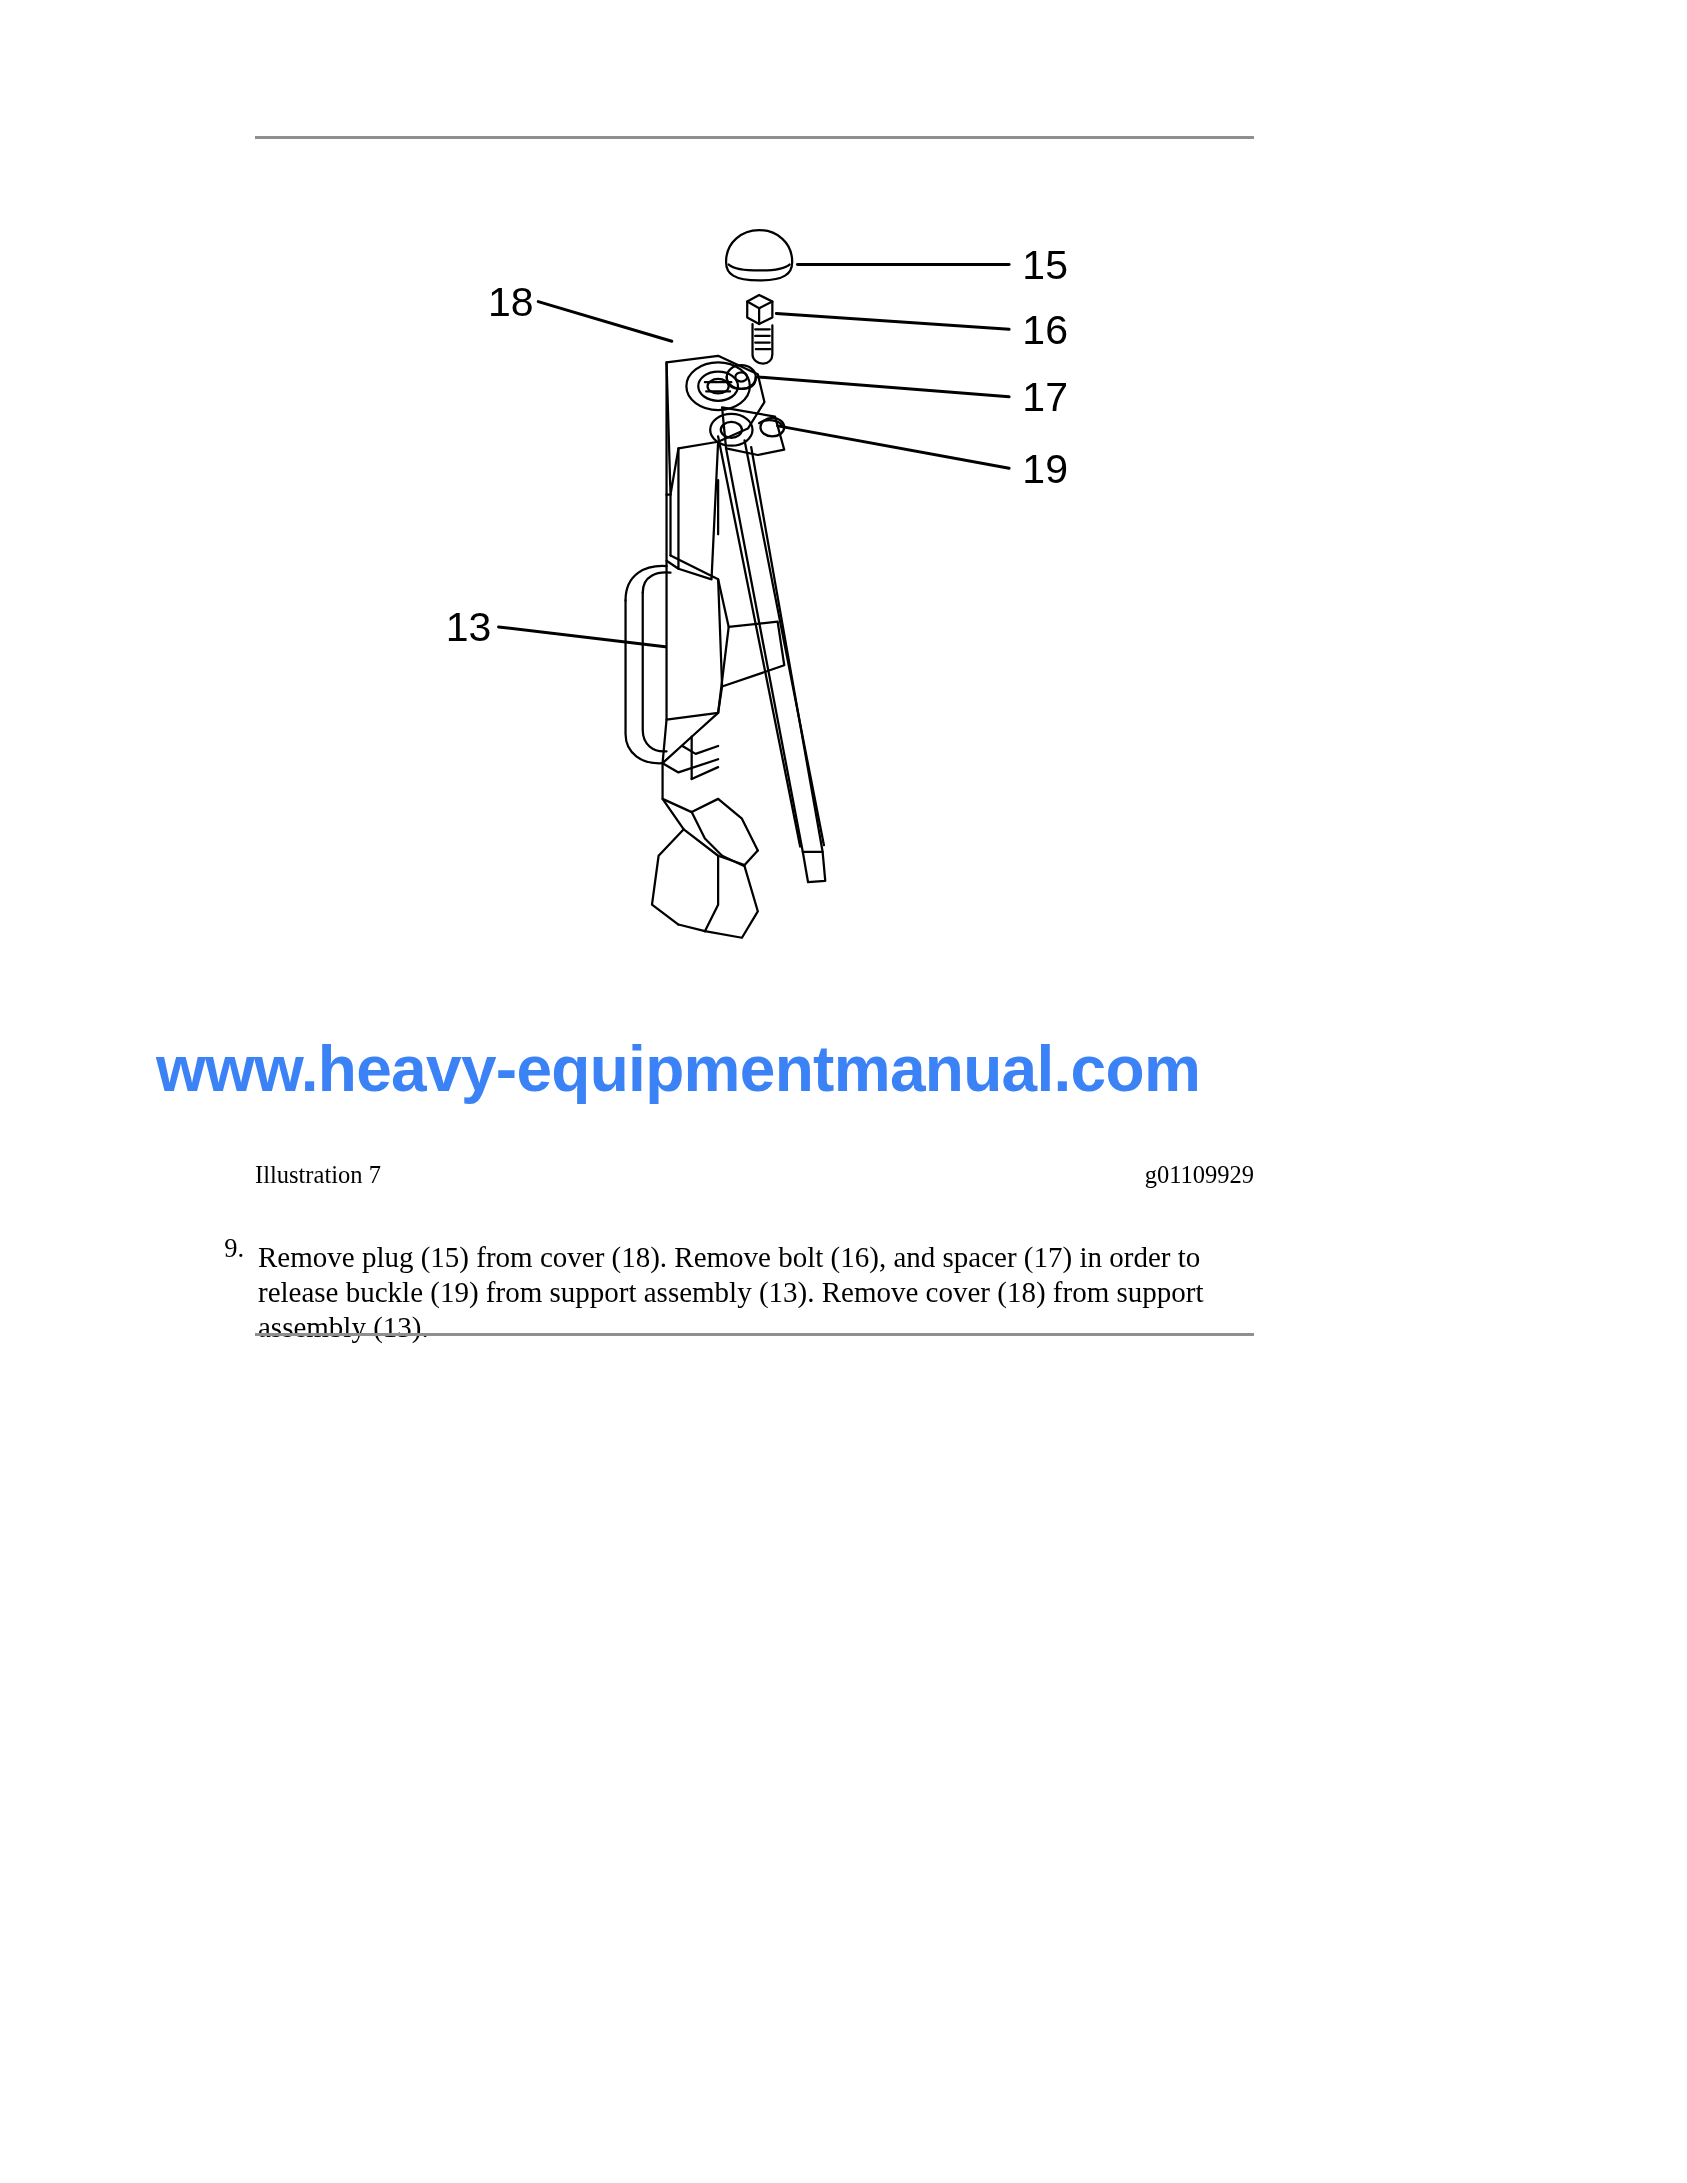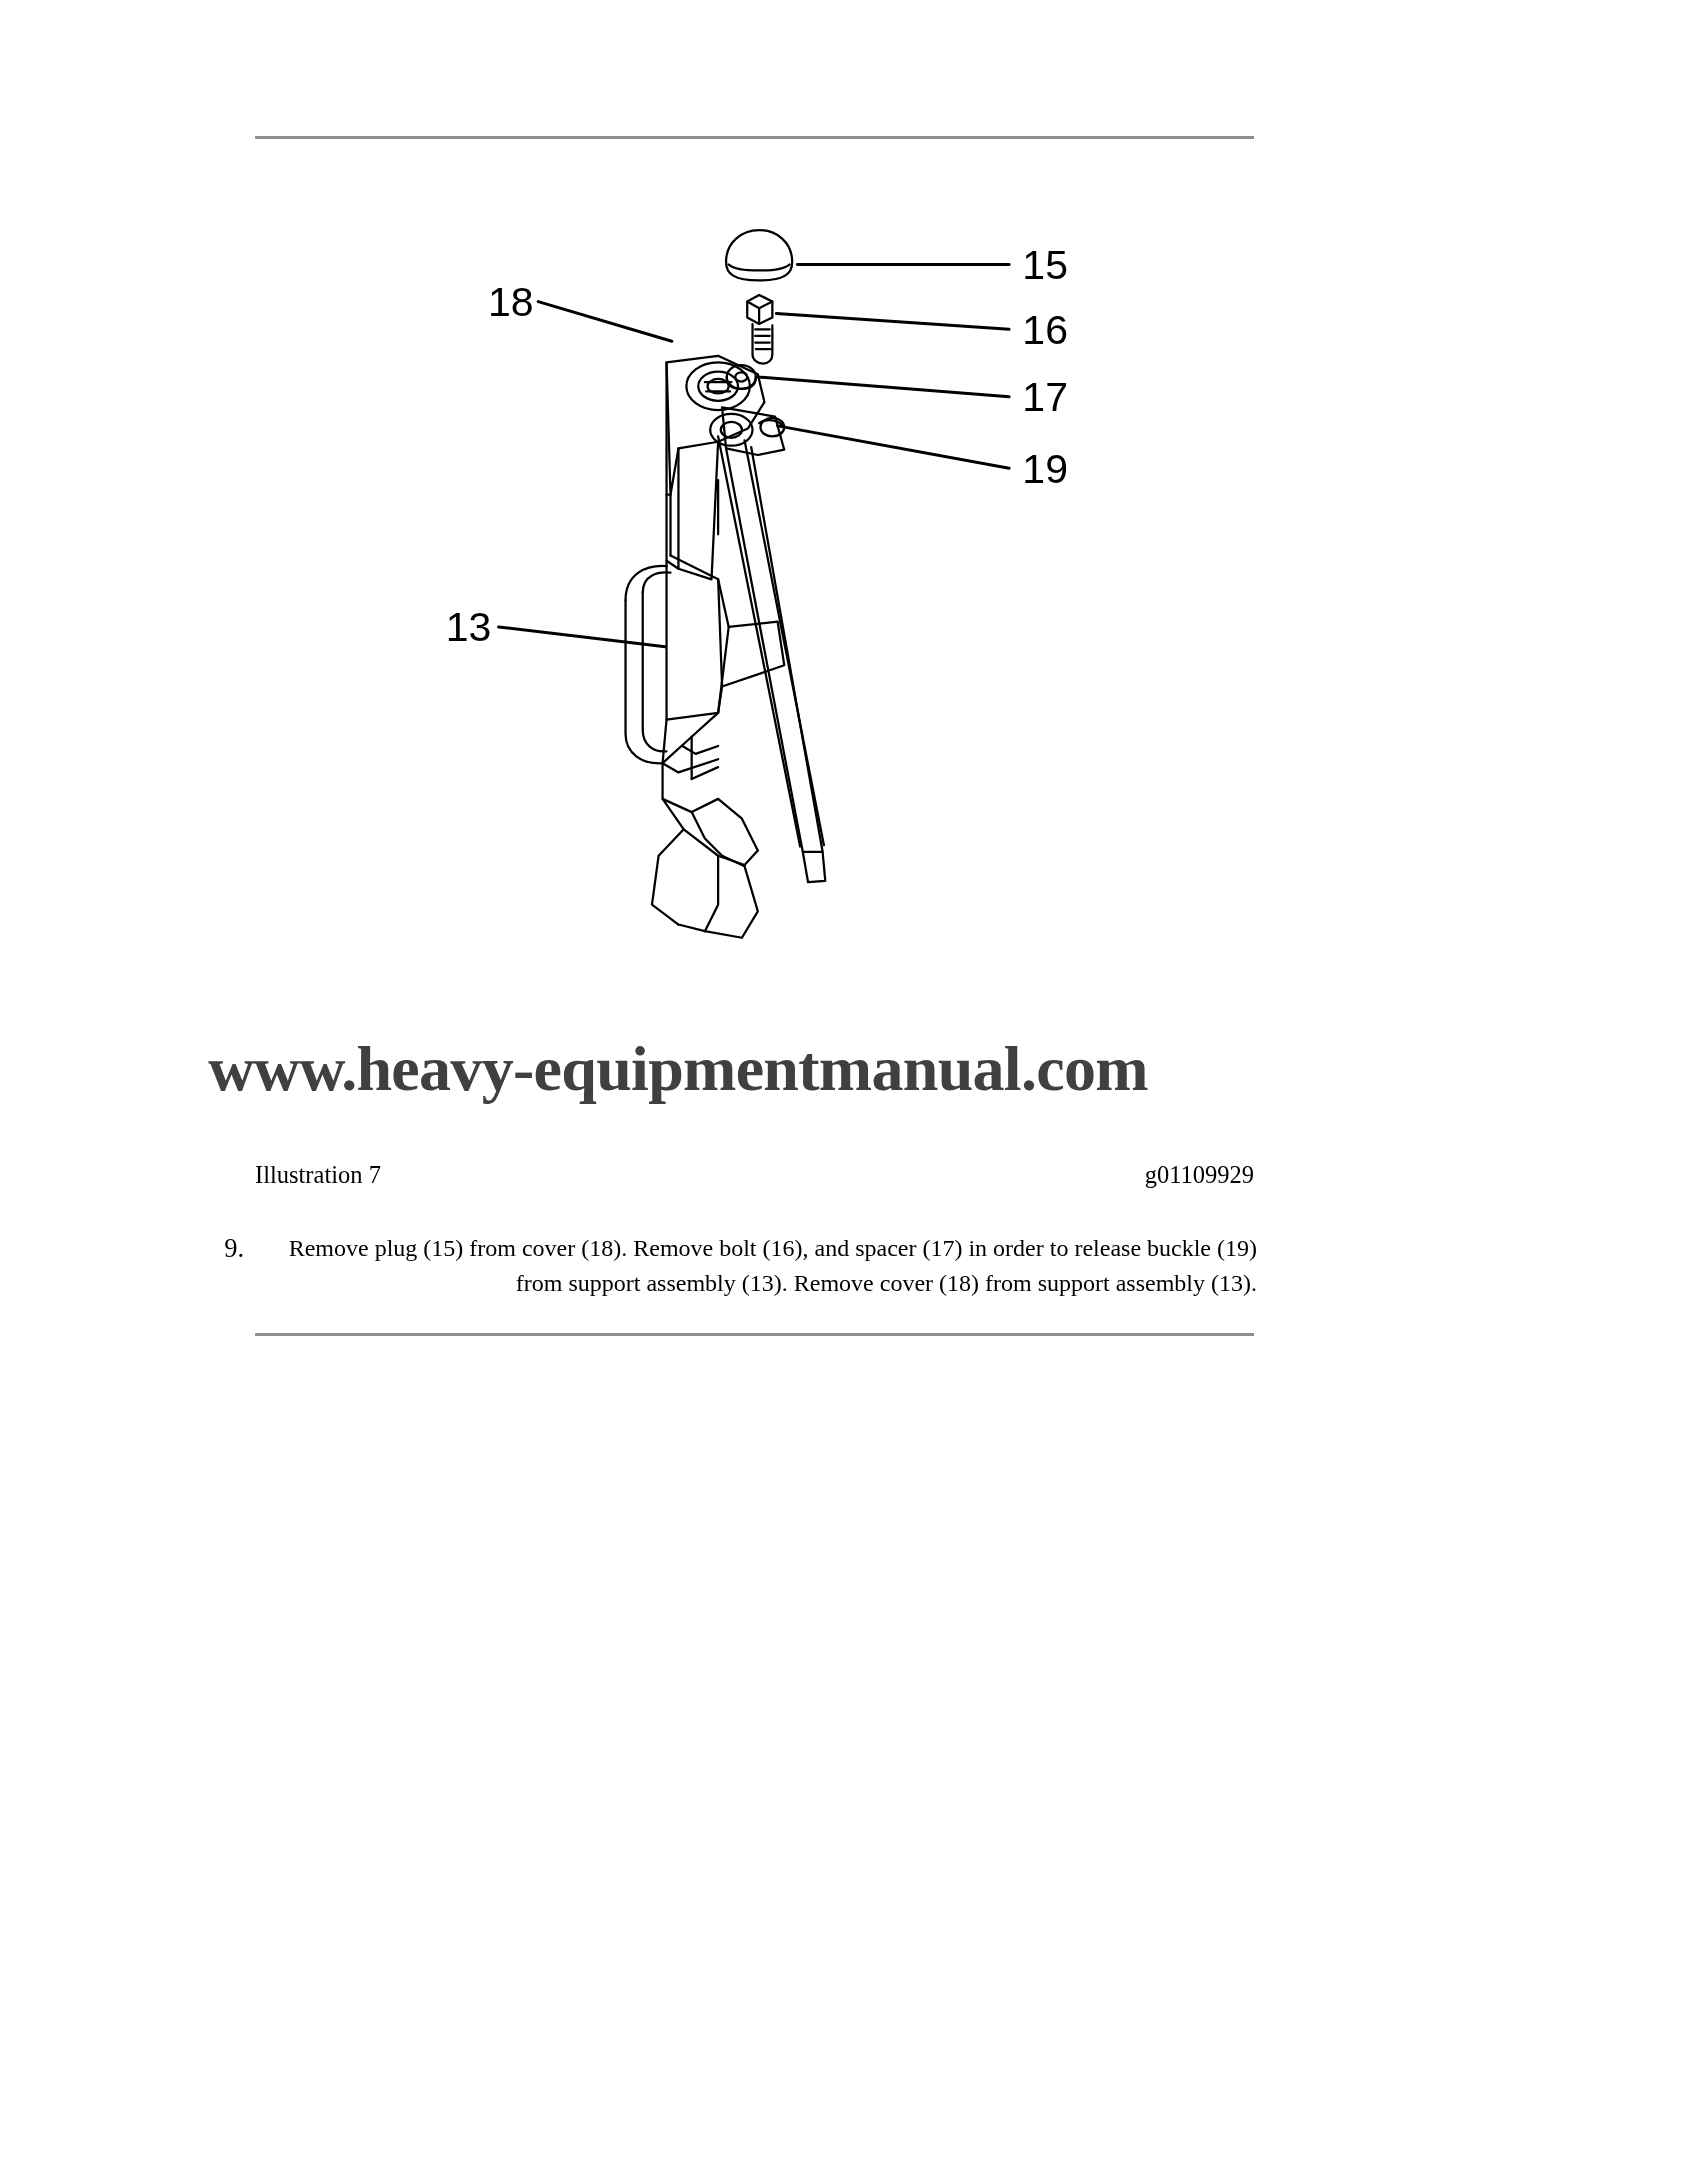--- a/index.html
+++ b/index.html
@@ -47,24 +47,24 @@
     width: 100%;
     height: 100%;
   }
 
   .watermark {
     position: absolute;
     left: 0px;
     top: 1032px;
     width: 1356px;
     text-align: center;
-    font-family: Liberation Serif, serif;
+    font-family: Liberation Sans, sans-serif;
     font-weight: bold;
     font-size: 64px;
-    color: #404040;
+    color: #3b82f6;
     letter-spacing: -0.7px;
     white-space: nowrap;
   }
 
   .caption-row {
     position: absolute;
     left: 255px;
     top: 1161px;
     width: 999px;
     height: 26.5px;
@@ -96,25 +96,25 @@
     left: 0px;
     top: 0px;
     width: 46px;
     text-align: right;
     font-size: 26.5px;
     line-height: 35px;
   }
   .step-text {
     position: absolute;
     left: 60px;
-    top: 0px;
-    width: 999px;
-    font-size: 24px;
+    top: 9px;
+    width: 999px;
+    font-size: 29px;
     line-height: 35px;
-    text-align: right;
+    text-align: left;
   }
 </style>
 </head>
 <body>
 
 <div class="page">
 
   <div class="rule rule-top"></div>
 
   <div class="figure-area">

